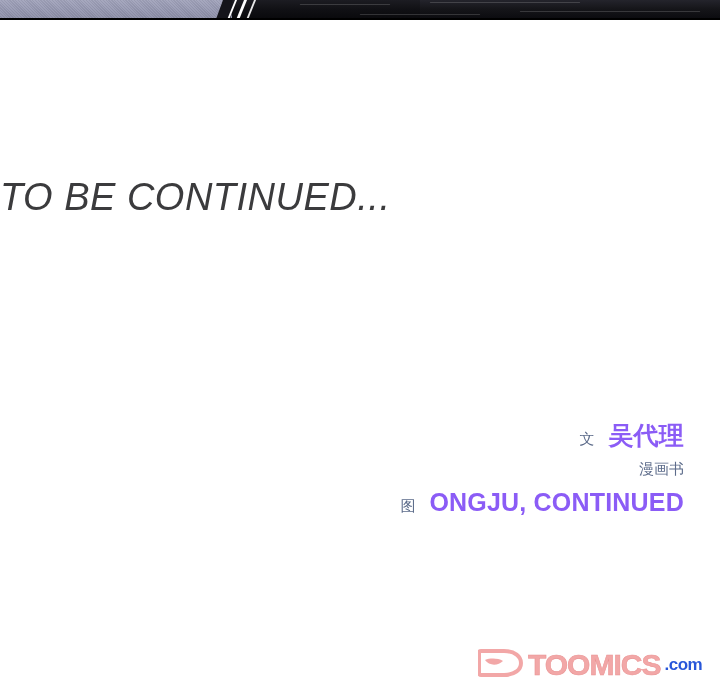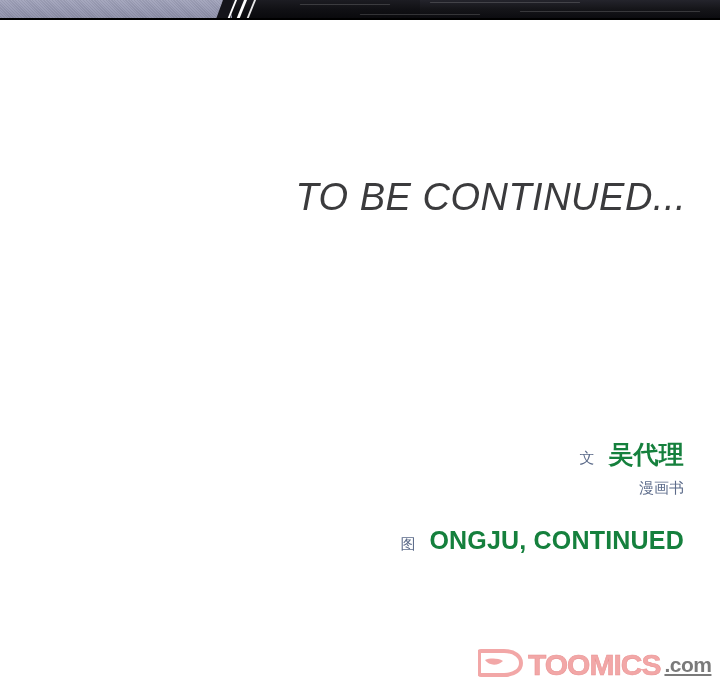--- a/index.html
+++ b/index.html
@@ -86,21 +86,20 @@
     height: 2px;
     background: #000000;
   }
 
   
   #to-be-continued {
     position: absolute;
     left: 0;
     top: 176px;
     width: 686px;
-    text-align: right;
     font-size: 38px;
     font-style: italic;
     font-weight: 500;
     letter-spacing: 0.5px;
     color: #3b3b3d;
     white-space: nowrap;
   }
 
   
   #credits {
@@ -119,25 +118,24 @@
   }
   .credit-label {
     font-size: 15px;
     font-weight: 400;
     color: #5c6b8a;
     line-height: 1;
   }
   .credit-value {
     font-size: 25px;
     font-weight: 700;
-    color: #15803d;
+    color: #8b5cf6;
     line-height: 1.05;
     letter-spacing: 0.2px;
     white-space: nowrap;
-    margin-top: 19px;
   }
 
   
   #watermark {
     position: absolute;
     left: 478px;
     top: 645px;
     width: 214px;
     height: 40px;
     display: flex;
@@ -149,26 +147,25 @@
   #watermark .wordmark {
     font-size: 30px;
     font-weight: 700;
     color: #f2a3a3;
     letter-spacing: -1px;
     line-height: 1;
     white-space: nowrap;
     -webkit-text-stroke: 0.6px #e98f8f;
   }
   #watermark .dotcom {
-    font-size: 21px;
+    font-size: 17px;
     font-weight: 700;
-    color: #737373;
+    color: #1d4ed8;
     letter-spacing: -0.5px;
     white-space: nowrap;
-    text-decoration: underline;
   }
 </style>
 </head>
 <body>
 
 <div id="panel-strip">
   <div class="panel-left"></div>
   <div class="panel-dark d1"></div>
   <div class="panel-dark d2"></div>
   <div class="slash s1"></div>

